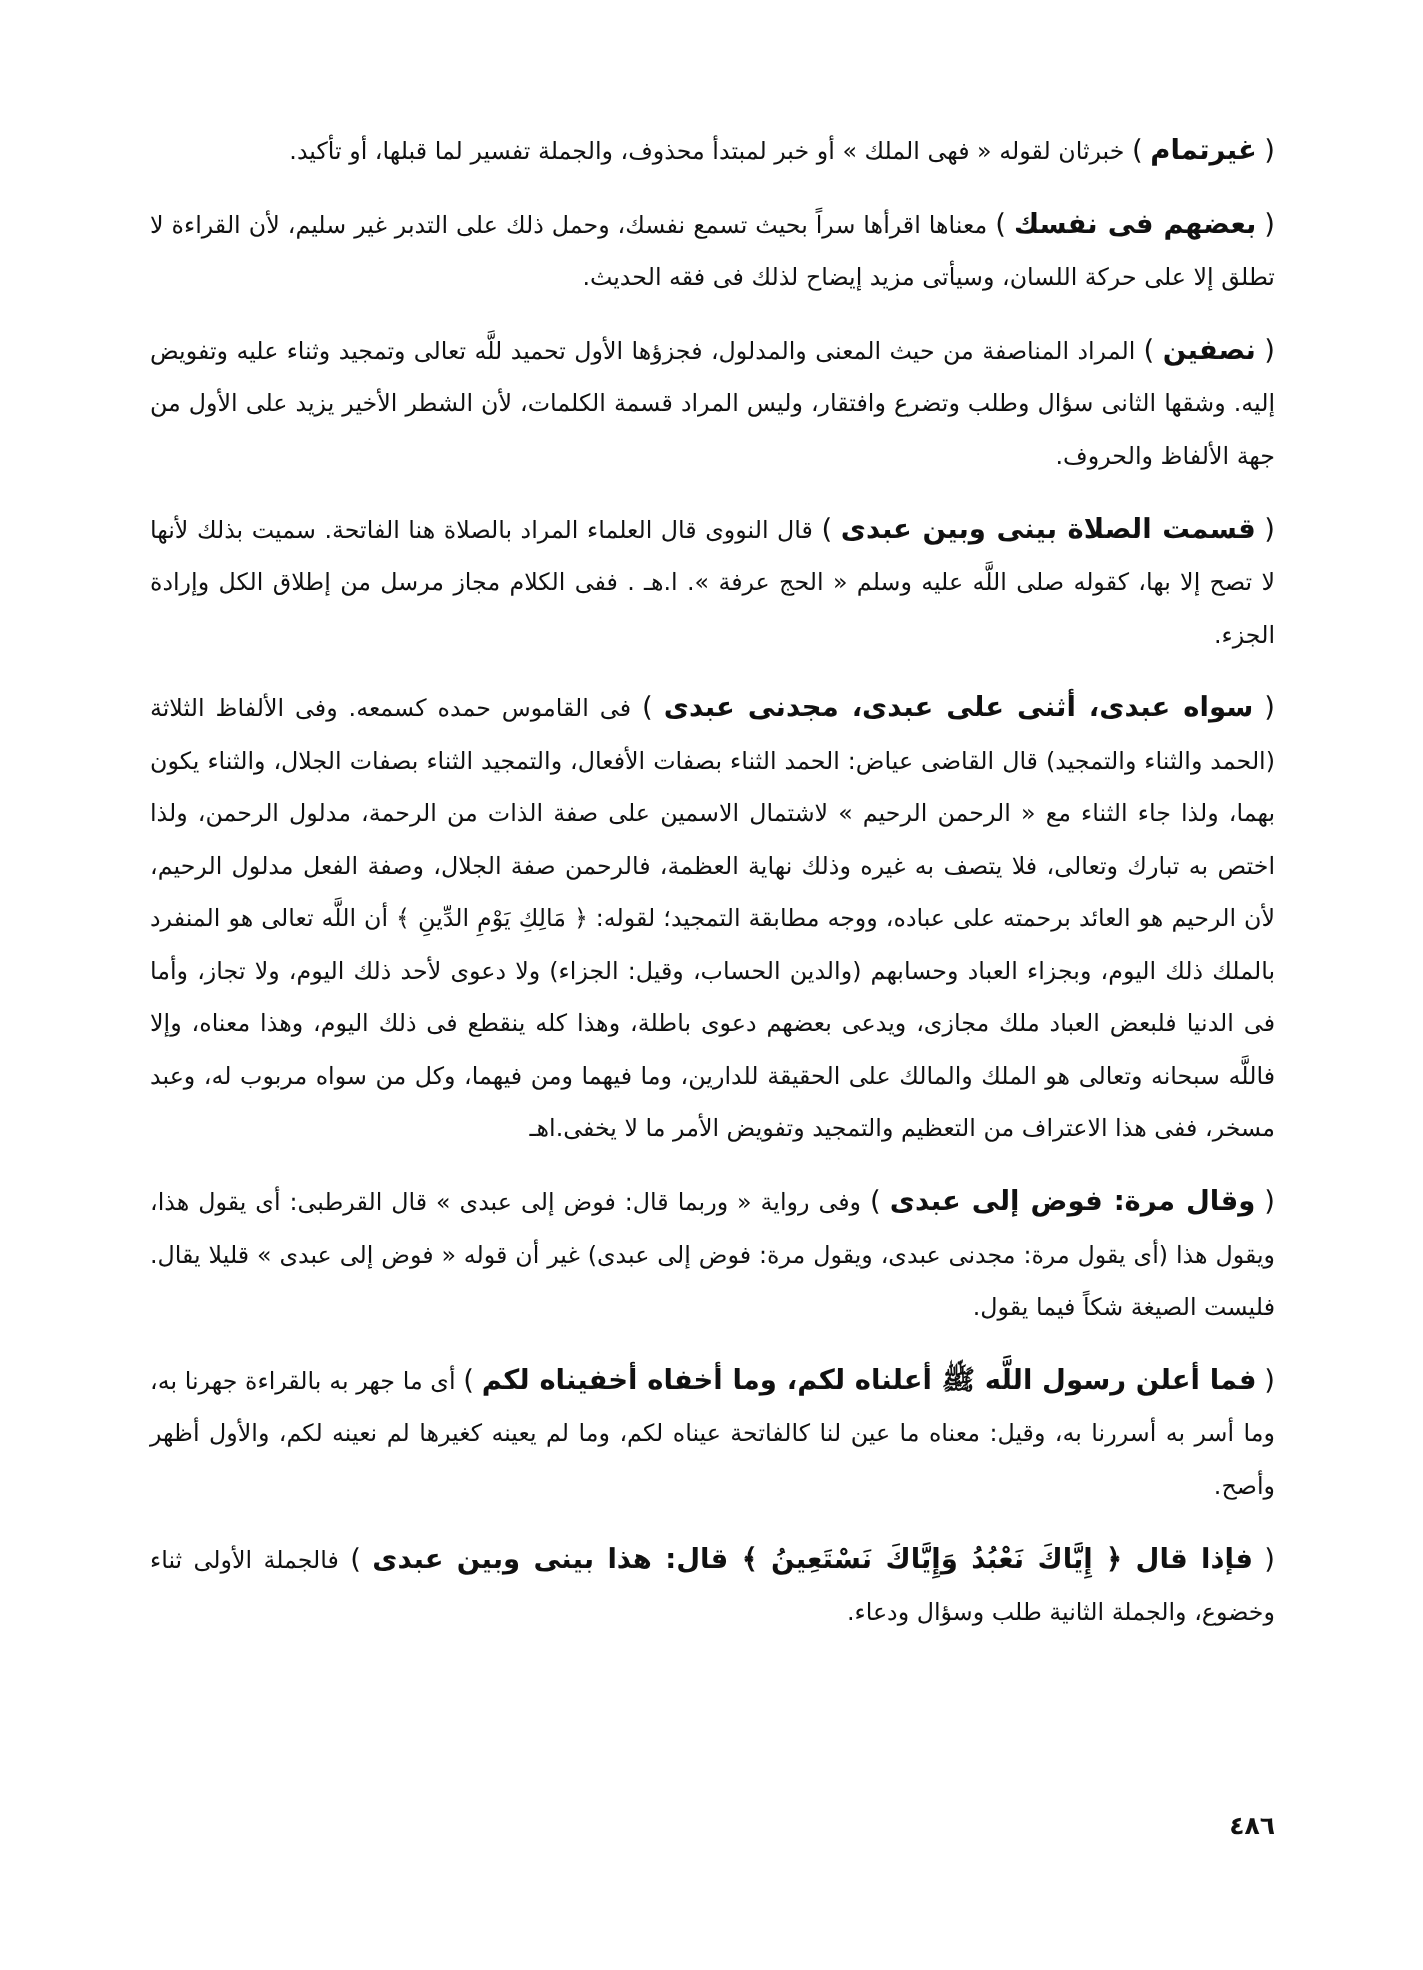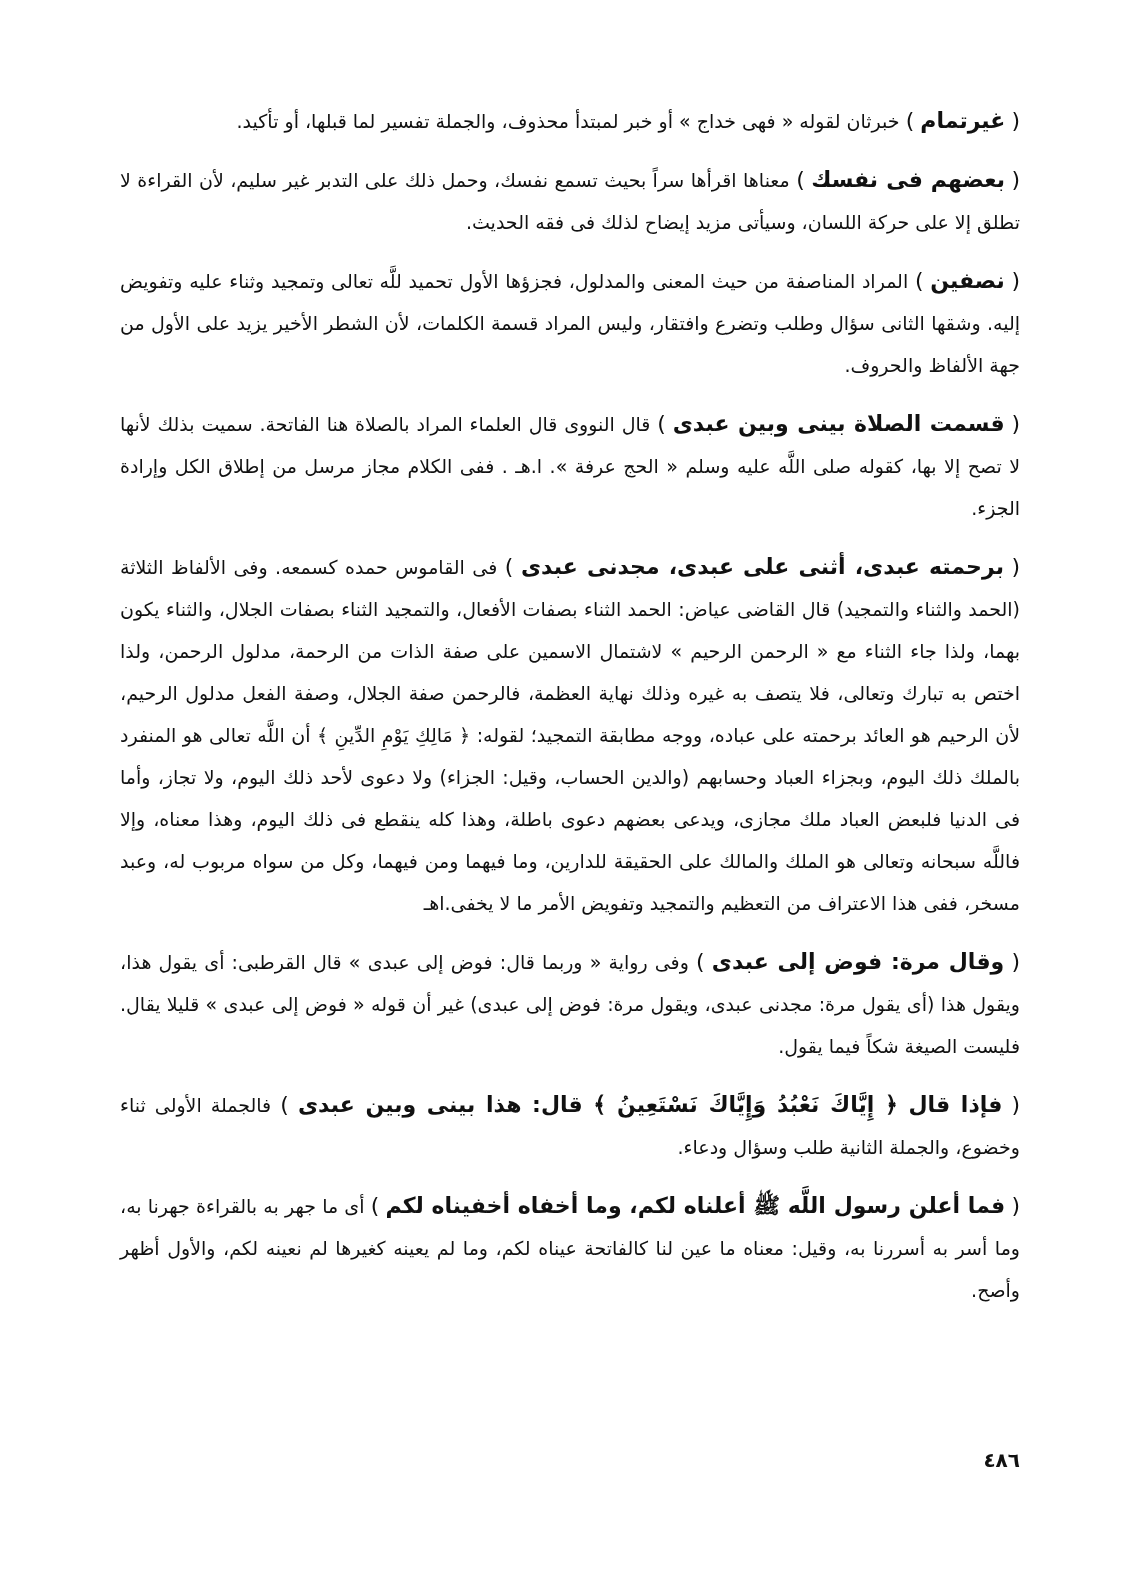--- a/index.html
+++ b/index.html
@@ -50,21 +50,21 @@
   </style>
 </head>
 <body>
 
 <div class="page">
 
   <p class="para">
     <span class="paren">(</span>
     <span class="lemma">غيرتمام</span>
     <span class="paren">)</span>
-    <span>خبرثان لقوله « فهى خداج » أو خبر لمبتدأ محذوف، والجملة تفسير لما قبلها، أو تأكيد.</span>
+    <span>خبرثان لقوله « فهى الملك » أو خبر لمبتدأ محذوف، والجملة تفسير لما قبلها، أو تأكيد.</span>
   </p>
 
   <p class="para">
     <span class="paren">(</span>
     <span class="lemma">بعضهم فى نفسك</span>
     <span class="paren">)</span>
     <span>معناها اقرأها سراً بحيث تسمع نفسك، وحمل ذلك على التدبر غير سليم، لأن القراءة لا تطلق إلا على حركة اللسان، وسيأتى مزيد إيضاح لذلك فى فقه الحديث.</span>
   </p>
 
   <p class="para">
@@ -76,41 +76,41 @@
 
   <p class="para">
     <span class="paren">(</span>
     <span class="lemma">قسمت الصلاة بينى وبين عبدى</span>
     <span class="paren">)</span>
     <span>قال النووى قال العلماء المراد بالصلاة هنا الفاتحة. سميت بذلك لأنها لا تصح إلا بها، كقوله صلى اللَّه عليه وسلم « الحج عرفة ». ا.هـ . ففى الكلام مجاز مرسل من إطلاق الكل وإرادة الجزء.</span>
   </p>
 
   <p class="para">
     <span class="paren">(</span>
-    <span class="lemma">برحمته عبدى، أثنى على عبدى، مجدنى عبدى</span>
+    <span class="lemma">سواه عبدى، أثنى على عبدى، مجدنى عبدى</span>
     <span class="paren">)</span>
     <span>فى القاموس حمده كسمعه. وفى الألفاظ الثلاثة (الحمد والثناء والتمجيد) قال القاضى عياض: الحمد الثناء بصفات الأفعال، والتمجيد الثناء بصفات الجلال، والثناء يكون بهما، ولذا جاء الثناء مع « الرحمن الرحيم » لاشتمال الاسمين على صفة الذات من الرحمة، مدلول الرحمن، ولذا اختص به تبارك وتعالى، فلا يتصف به غيره وذلك نهاية العظمة، فالرحمن صفة الجلال، وصفة الفعل مدلول الرحيم، لأن الرحيم هو العائد برحمته على عباده، ووجه مطابقة التمجيد؛ لقوله: ﴿ مَالِكِ يَوْمِ الدِّينِ ﴾ أن اللَّه تعالى هو المنفرد بالملك ذلك اليوم، وبجزاء العباد وحسابهم (والدين الحساب، وقيل: الجزاء) ولا دعوى لأحد ذلك اليوم، ولا تجاز، وأما فى الدنيا فلبعض العباد ملك مجازى، ويدعى بعضهم دعوى باطلة، وهذا كله ينقطع فى ذلك اليوم، وهذا معناه، وإلا فاللَّه سبحانه وتعالى هو الملك والمالك على الحقيقة للدارين، وما فيهما ومن فيهما، وكل من سواه مربوب له، وعبد مسخر، ففى هذا الاعتراف من التعظيم والتمجيد وتفويض الأمر ما لا يخفى.اهـ</span>
   </p>
 
   <p class="para">
     <span class="paren">(</span>
     <span class="lemma">وقال مرة: فوض إلى عبدى</span>
     <span class="paren">)</span>
     <span>وفى رواية « وربما قال: فوض إلى عبدى » قال القرطبى: أى يقول هذا، ويقول هذا (أى يقول مرة: مجدنى عبدى، ويقول مرة: فوض إلى عبدى) غير أن قوله « فوض إلى عبدى » قليلا يقال. فليست الصيغة شكاً فيما يقول.</span>
   </p>
 
   <p class="para">
     <span class="paren">(</span>
-    <span class="lemma">فإذا قال ﴿ إِيَّاكَ نَعْبُدُ وَإِيَّاكَ نَسْتَعِينُ ﴾ قال: هذا بينى وبين عبدى</span>
+    <span class="lemma">فما أعلن رسول اللَّه ﷺ أعلناه لكم، وما أخفاه أخفيناه لكم</span>
     <span class="paren">)</span>
-    <span>فالجملة الأولى ثناء وخضوع، والجملة الثانية طلب وسؤال ودعاء.</span>
+    <span>أى ما جهر به بالقراءة جهرنا به، وما أسر به أسررنا به، وقيل: معناه ما عين لنا كالفاتحة عيناه لكم، وما لم يعينه كغيرها لم نعينه لكم، والأول أظهر وأصح.</span>
   </p>
 
   <p class="para">
     <span class="paren">(</span>
-    <span class="lemma">فما أعلن رسول اللَّه ﷺ أعلناه لكم، وما أخفاه أخفيناه لكم</span>
+    <span class="lemma">فإذا قال ﴿ إِيَّاكَ نَعْبُدُ وَإِيَّاكَ نَسْتَعِينُ ﴾ قال: هذا بينى وبين عبدى</span>
     <span class="paren">)</span>
-    <span>أى ما جهر به بالقراءة جهرنا به، وما أسر به أسررنا به، وقيل: معناه ما عين لنا كالفاتحة عيناه لكم، وما لم يعينه كغيرها لم نعينه لكم، والأول أظهر وأصح.</span>
+    <span>فالجملة الأولى ثناء وخضوع، والجملة الثانية طلب وسؤال ودعاء.</span>
   </p>
 
 </div>
 
 <div class="page-number">٤٨٦</div>
 
 </body></html>

